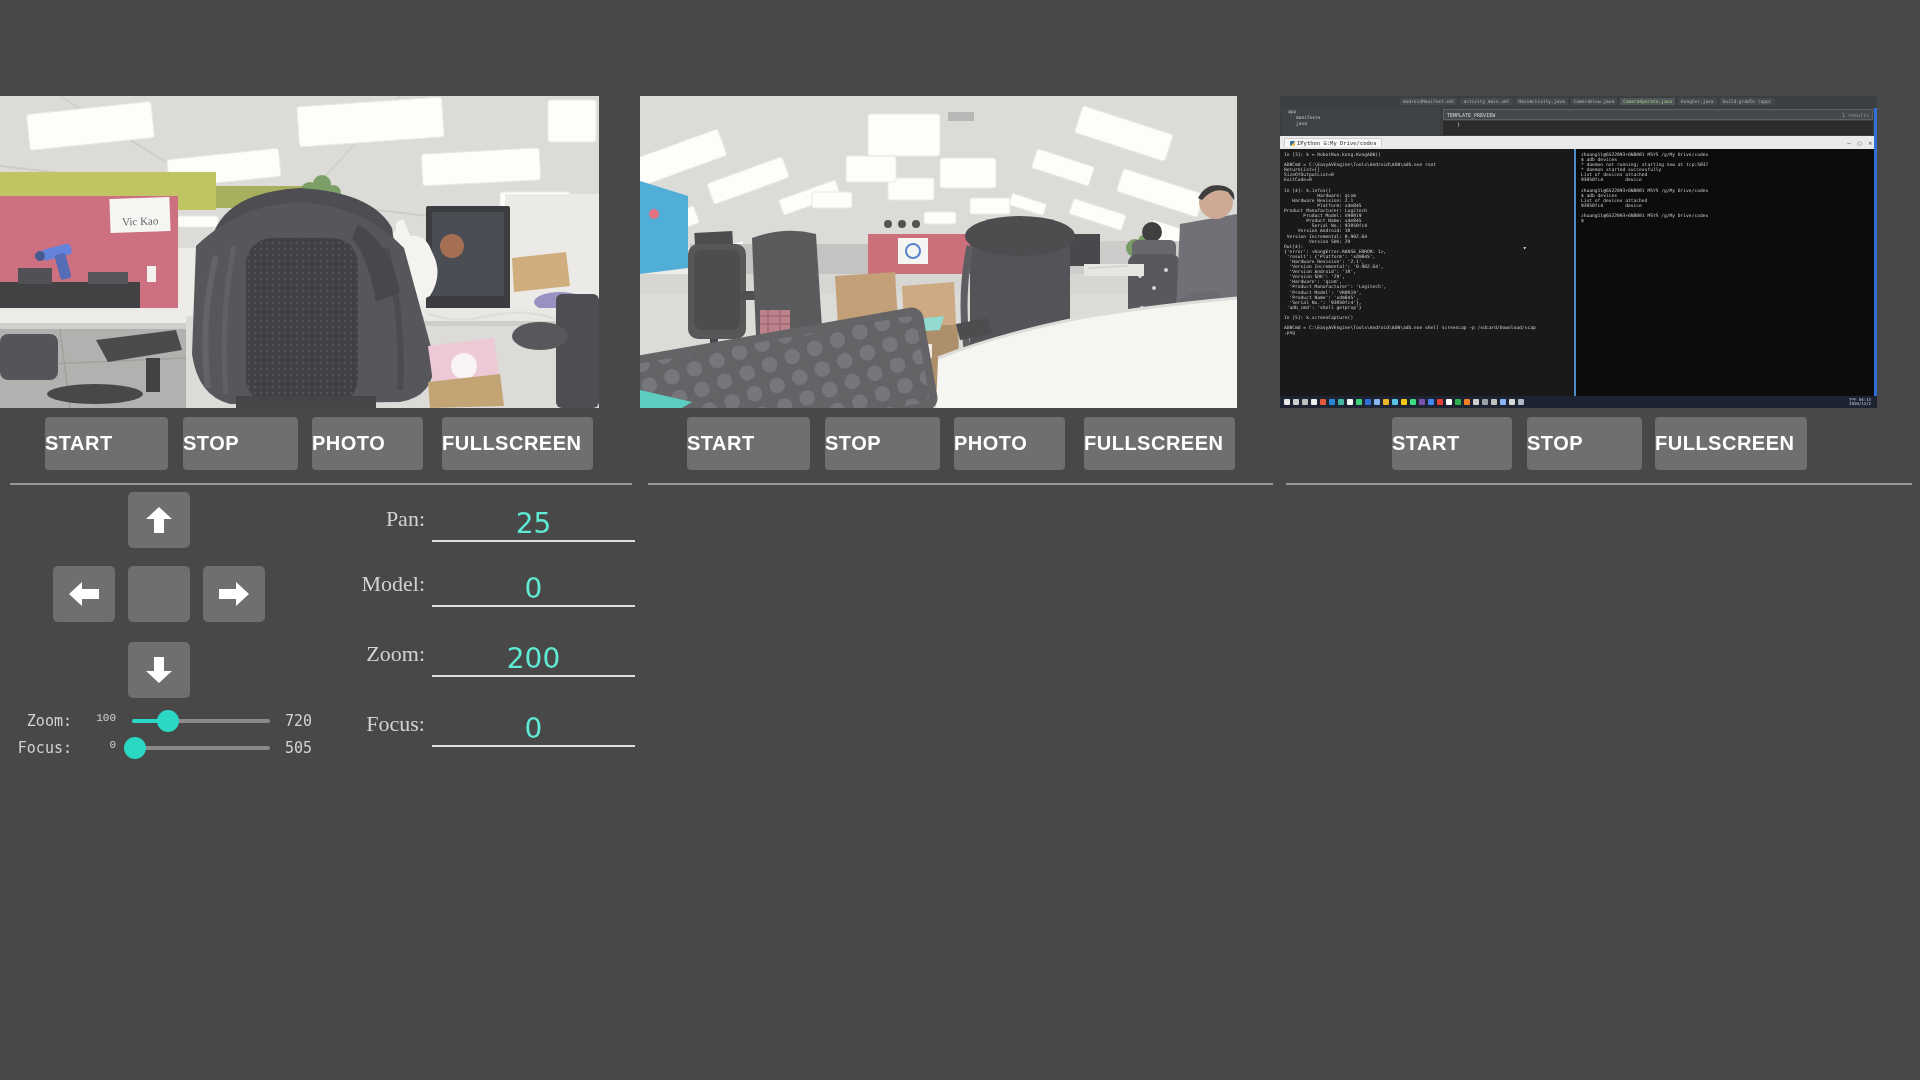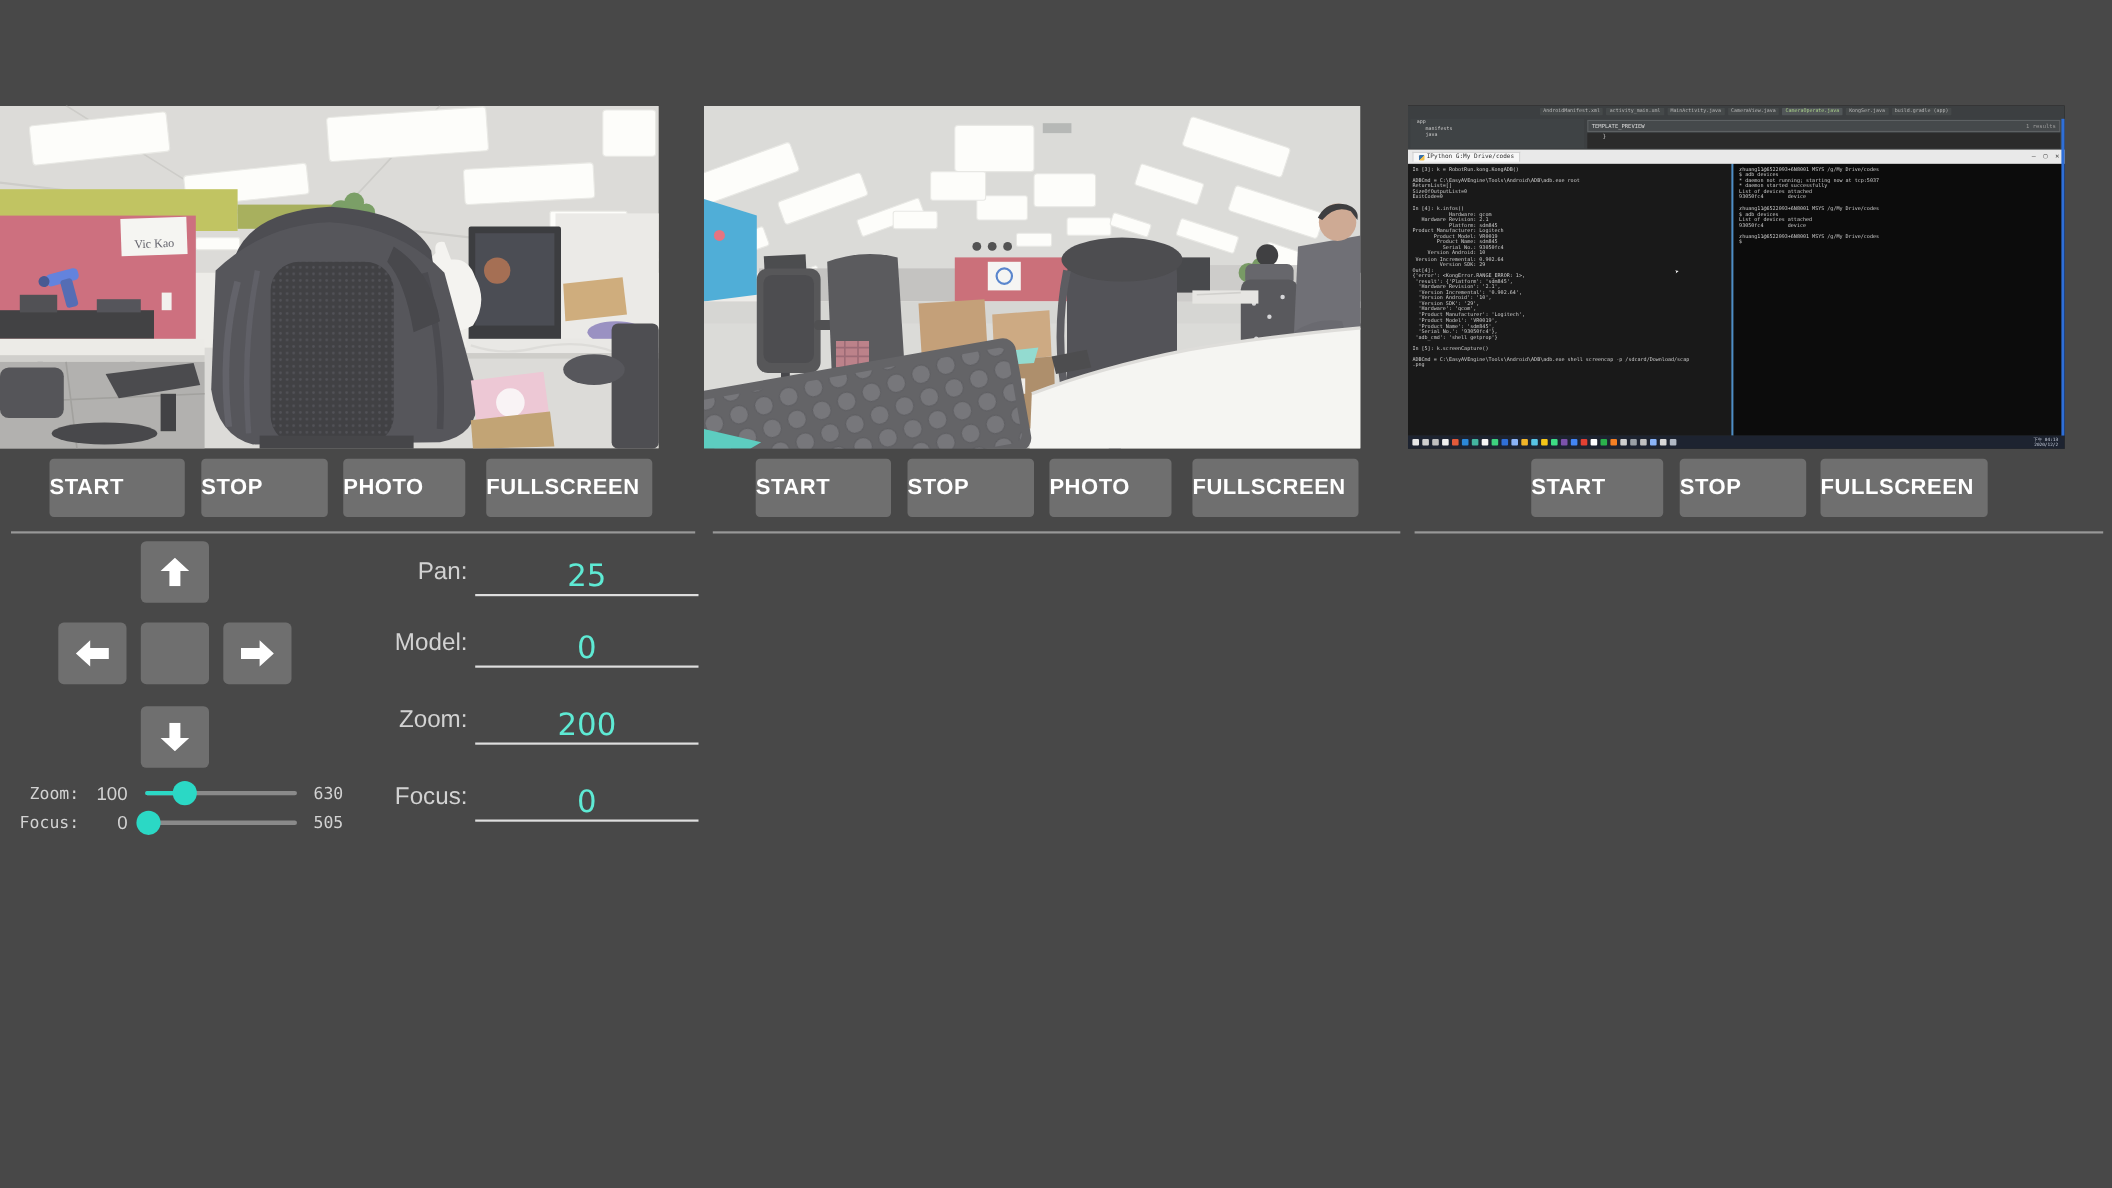--- a/index.html
+++ b/index.html
@@ -22,31 +22,31 @@
   .cam-btn{position:absolute;top:417px;height:53px;background:#6f6f6f;border:none;border-radius:4px;
            color:#fff;font-family:"Liberation Sans",sans-serif;font-size:20px;font-weight:bold;
            letter-spacing:.5px;text-align:left;padding:0;cursor:pointer;}
   .divider{position:absolute;top:483px;height:2px;background:#989898;}
   
   .pad-btn{position:absolute;width:62px;height:56px;background:#6f6f6f;border:none;border-radius:5px;
            display:flex;align-items:center;justify-content:center;cursor:pointer;padding:0;}
   .pad-btn svg{width:30px;height:26px;}
   
   .frow{position:absolute;left:0;width:635px;height:44px;}
-  .flabel{position:absolute;right:210px;bottom:8px;font-family:Liberation Sans, sans-serif;
+  .flabel{position:absolute;right:210px;bottom:8px;font-family:Liberation Serif, serif;
           font-size:22px;color:#d2d2d2;}
   .finput{position:absolute;left:432px;width:203px;height:100%;border-bottom:2px solid #dedede;
           display:flex;align-items:flex-end;justify-content:center;}
   .fvalue{font-family:"DejaVu Sans",sans-serif;font-size:28px;color:#5eead4;line-height:1.1;}
   
   .srow{position:absolute;height:26px;}
   .slabel{position:absolute;left:0;width:62px;text-align:right;top:4px;
           font-family:"DejaVu Sans Mono",monospace;font-size:15px;color:#d2d2d2;}
   .smin{position:absolute;left:66px;width:40px;text-align:right;top:4px;
-        font-family:Liberation Sans, sans-serif;font-size:17px;color:#d2d2d2;}
+        font-family:Liberation Mono, monospace;font-size:11px;color:#d2d2d2;}
   .smax{position:absolute;left:275px;width:42px;text-align:left;top:4px;
         font-family:"DejaVu Sans Mono",monospace;font-size:15px;color:#d2d2d2;}
   .strack{position:absolute;left:122px;top:11px;width:138px;height:4px;border-radius:2px;background:#8a8a8a;}
   .sfill{position:absolute;left:0;top:0;height:4px;border-radius:2px;background:#2bd8c5;}
   .sthumb{position:absolute;top:-9px;width:22px;height:22px;border-radius:50%;background:#2bd8c5;}
   
   .desktop{position:relative;width:597px;height:312px;background:#2b2b2b;font-family:"DejaVu Sans Mono",monospace;}
   .ide-top{position:absolute;left:0;top:0;width:597px;height:40px;background:#3c3f41;}
   .ide-tabs{position:absolute;left:120px;top:2px;right:2px;display:flex;gap:3px;font-size:4.5px;color:#b6b6b6;overflow:hidden;}
   .ide-tabs span{background:#45494a;padding:1px 3px;border-radius:1px;white-space:nowrap;}
@@ -476,21 +476,21 @@
       </div>
   </div>
 
   <div class="srow" style="left:10px;top:708px;width:320px;">
     <span class="slabel">Zoom:</span>
     <span class="smin">100</span>
     <div class="strack">
       <div class="sfill" style="width: 26%;"></div>
       <div class="sthumb" style="left: calc(26% - 11px);"></div>
     </div>
-    <span class="smax">630</span>
+    <span class="smax">720</span>
   </div>
   <div class="srow" style="left:10px;top:735px;width:320px;">
     <span class="slabel">Focus:</span>
     <span class="smin">0</span>
     <div class="strack">
       <div class="sfill" style="width: 2%;"></div>
       <div class="sthumb" style="left: calc(2% - 11px);"></div>
     </div>
     <span class="smax">505</span>
   </div>

